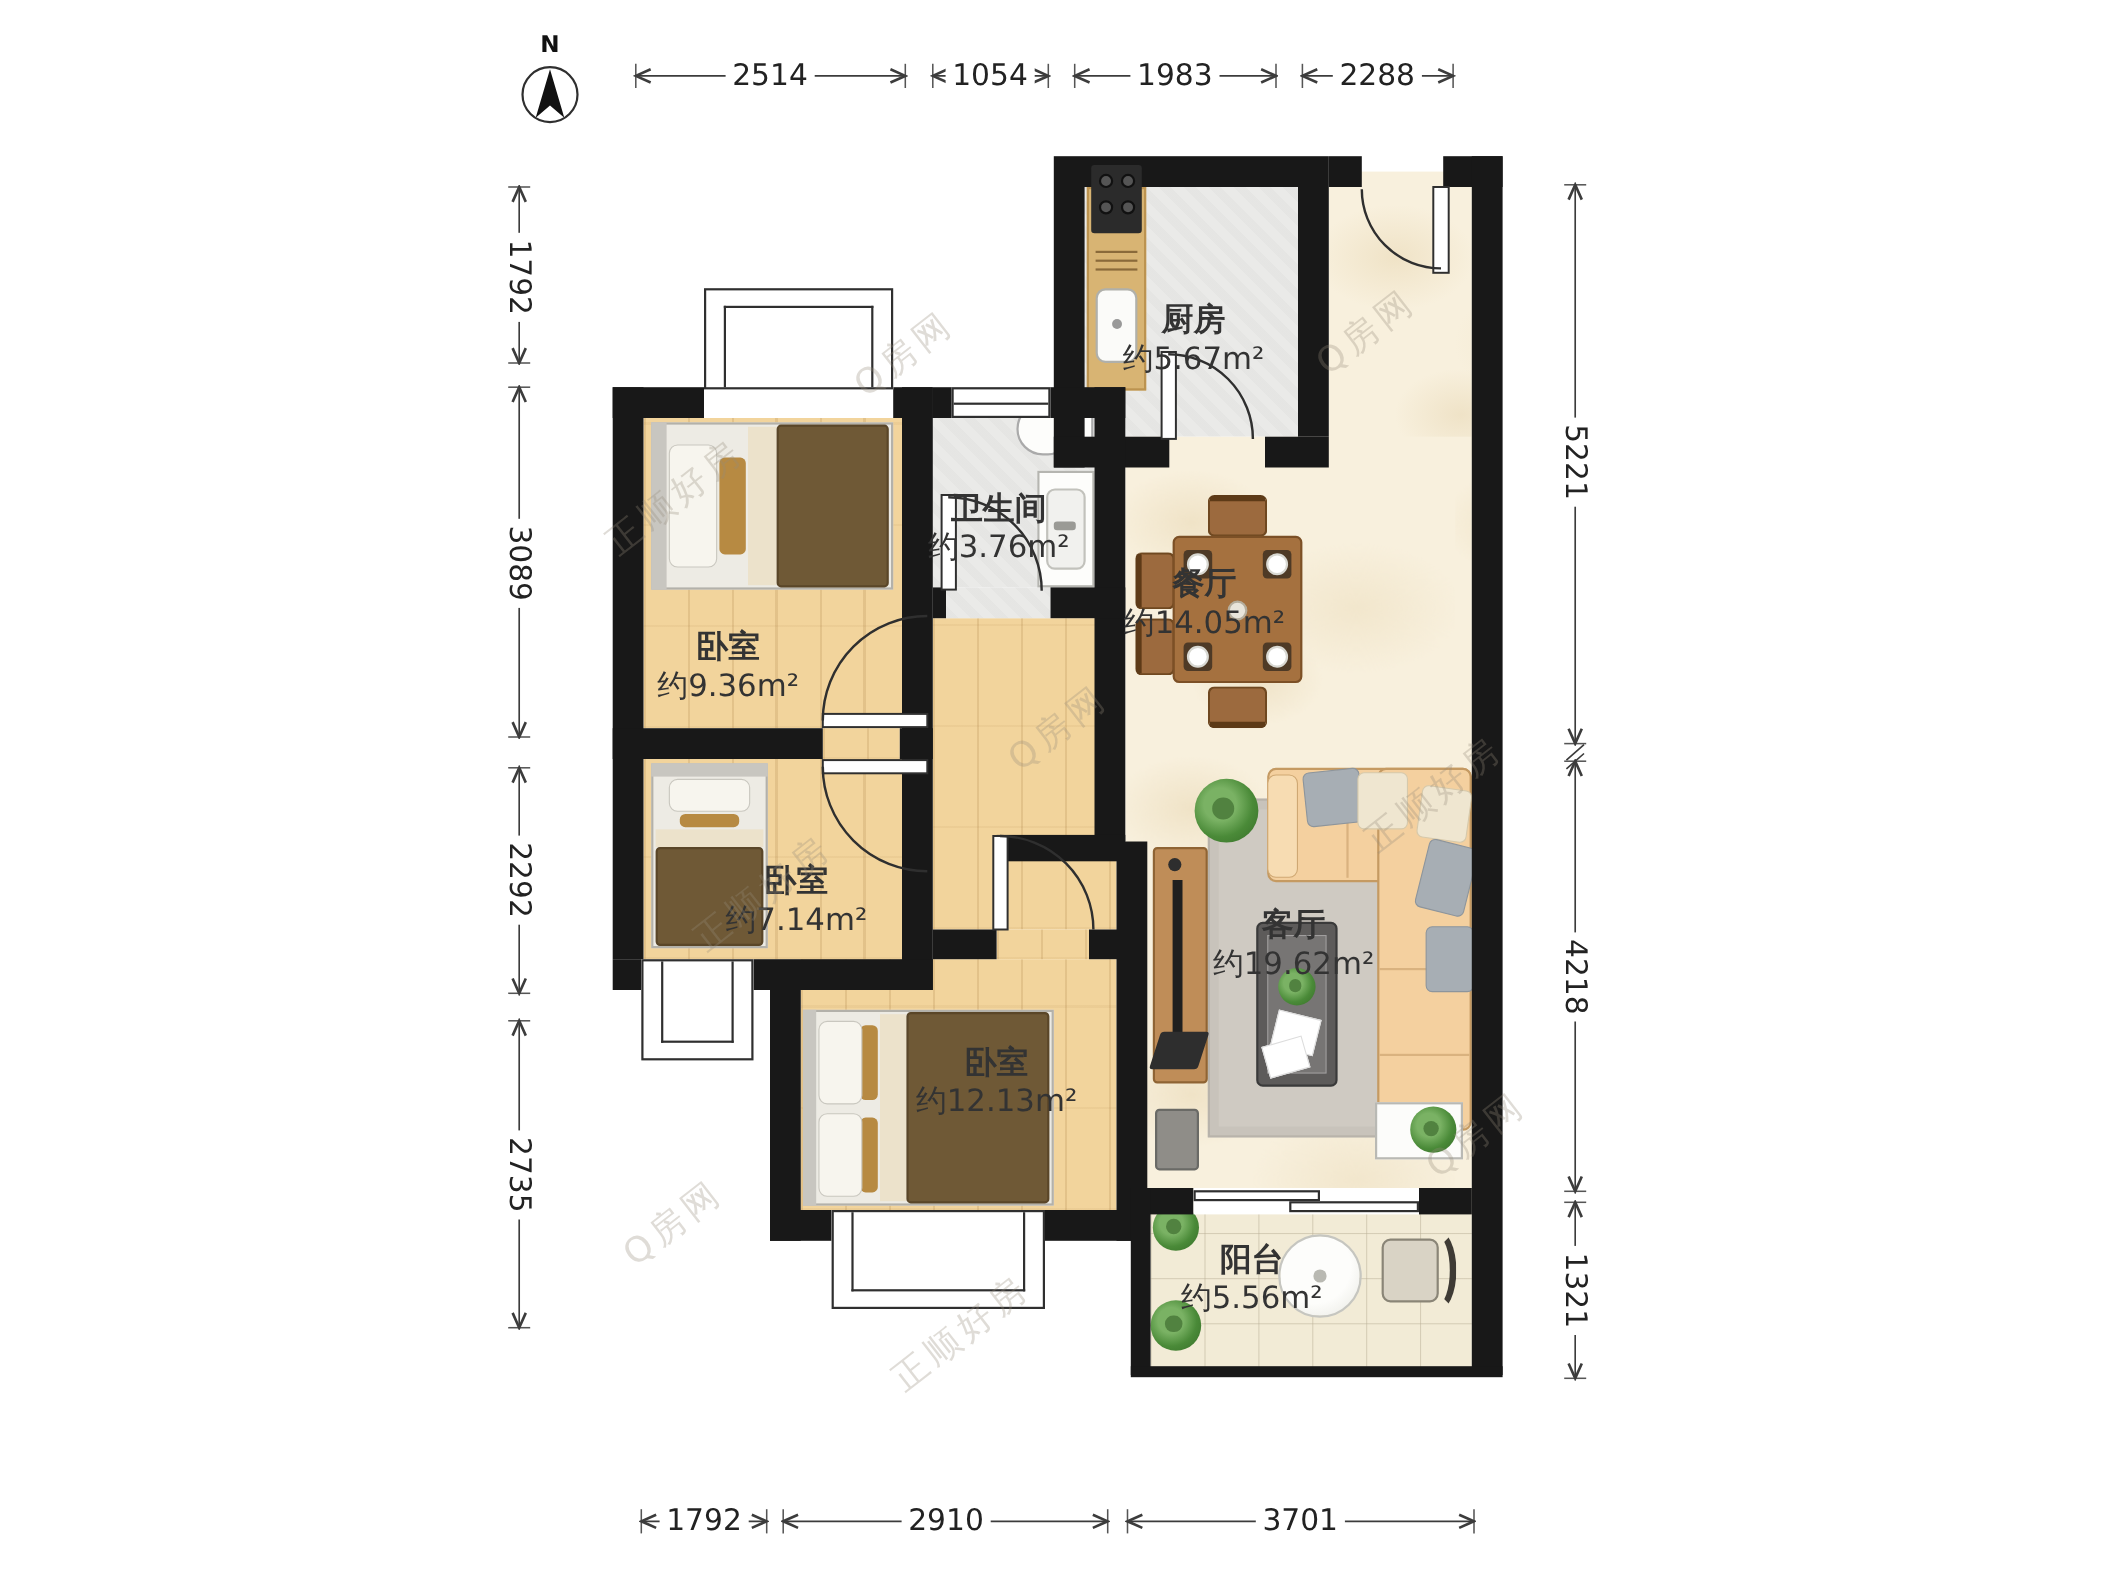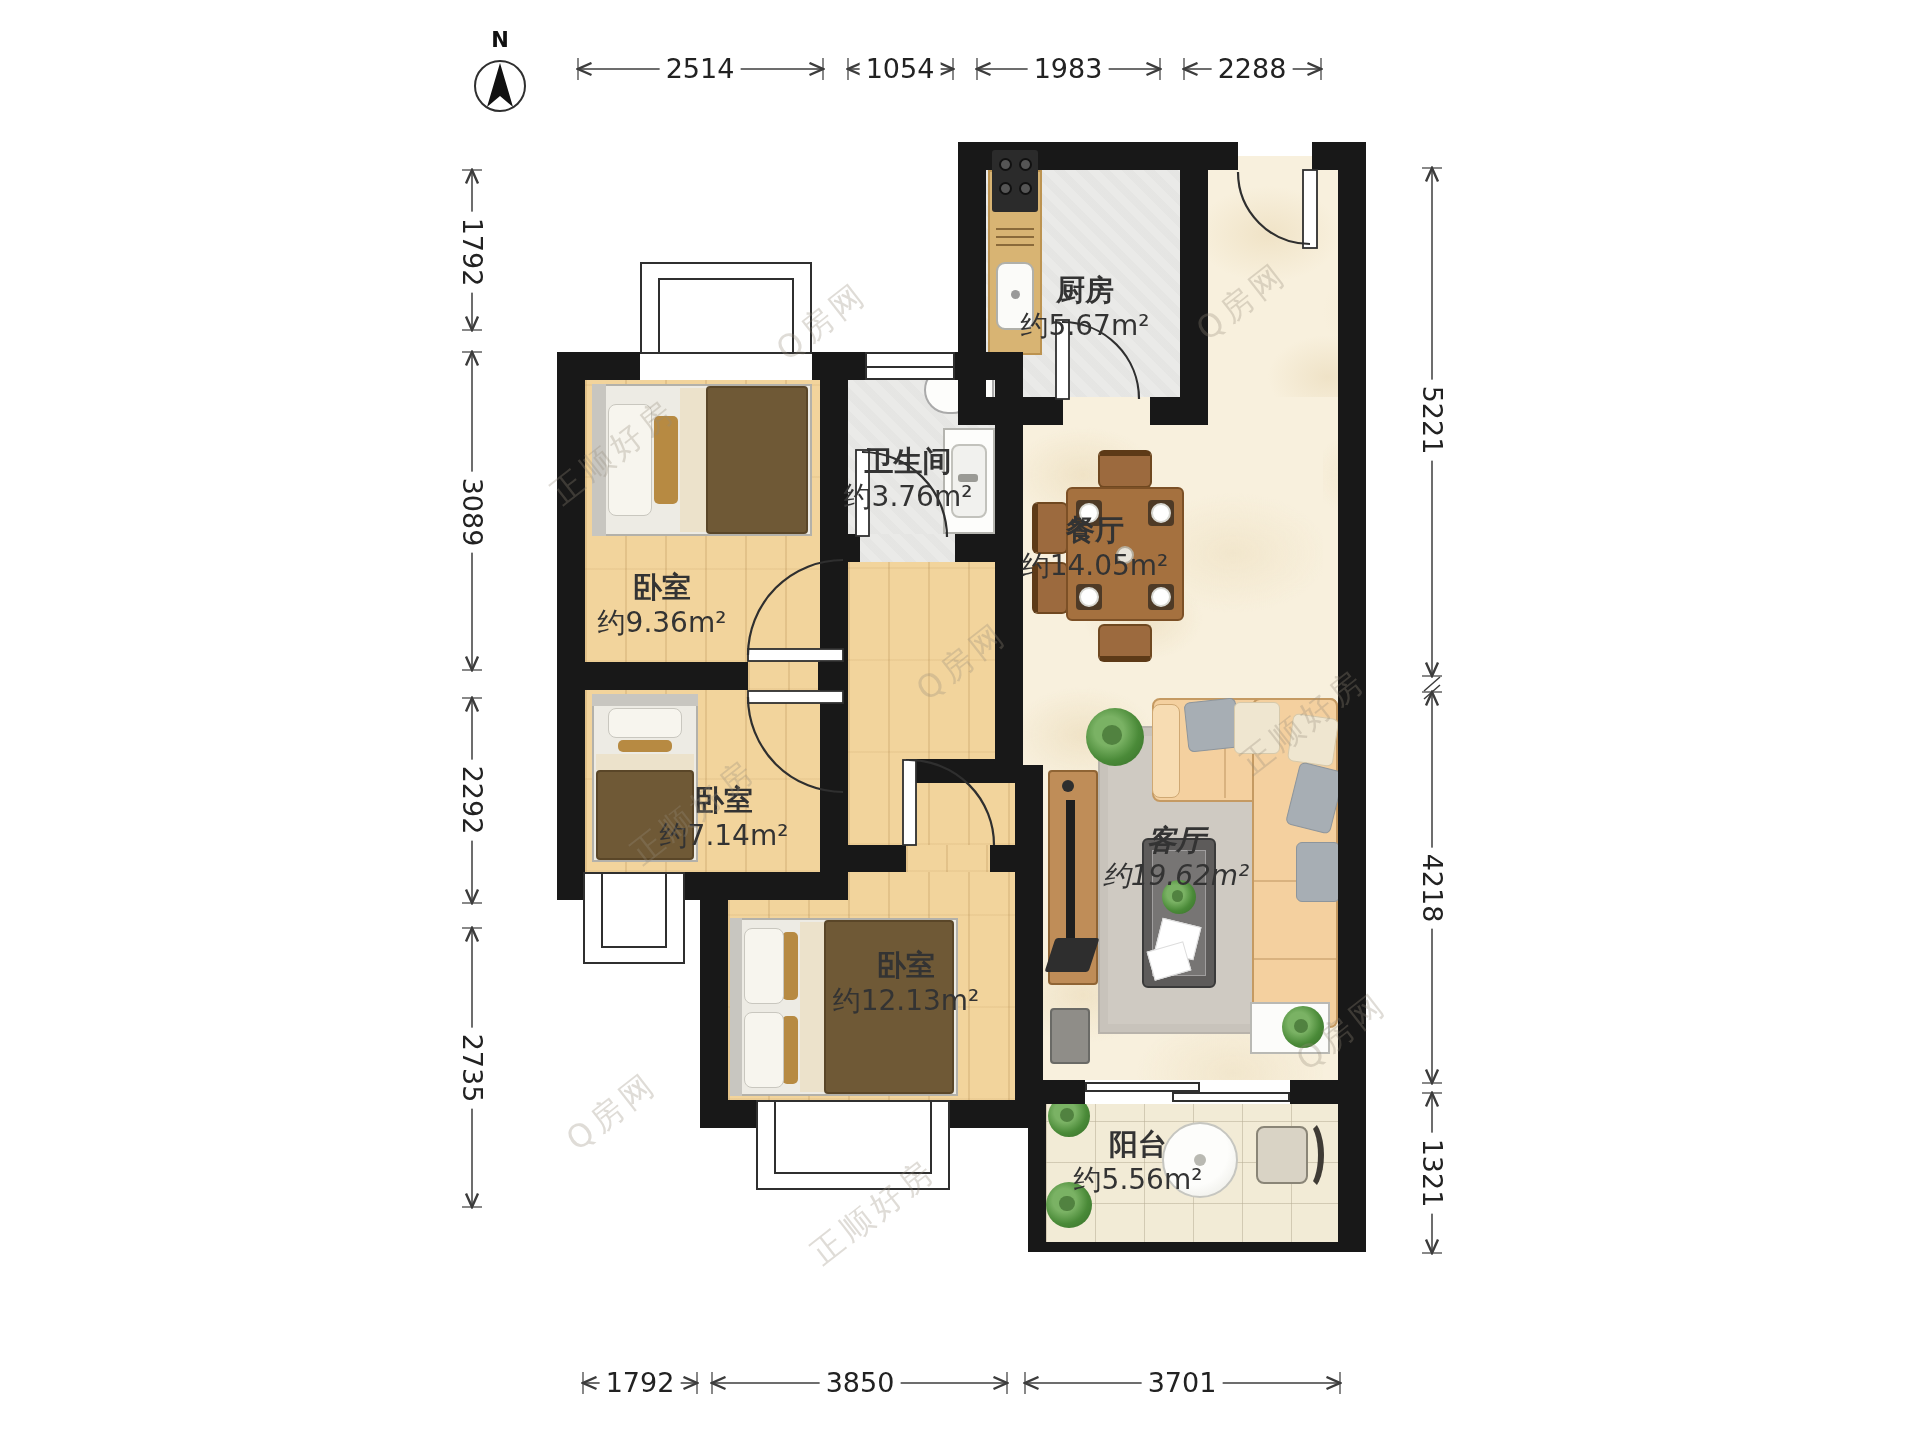--- a/index.html
+++ b/index.html
@@ -308,42 +308,42 @@
     <div class="rarea">约9.36m²</div>
   </div>
   <div class="room-label" style="left:724px;top:818px;">
     <div class="rname">卧室</div>
     <div class="rarea">约7.14m²</div>
   </div>
   <div class="room-label" style="left:906px;top:983px;">
     <div class="rname">卧室</div>
     <div class="rarea">约12.13m²</div>
   </div>
-  <div class="room-label" style="left:1176px;top:858px;font-style:italic;">
+  <div class="room-label" style="left:1176px;top:858px;">
     <div class="rname">客厅</div>
     <div class="rarea">约19.62m²</div>
   </div>
   <div class="room-label" style="left:1138px;top:1162px;">
     <div class="rname">阳台</div>
     <div class="rarea">约5.56m²</div>
   </div>
 
   <div class="dim" style="left:700px;top:69px;">2514</div>
   <div class="dim" style="left:900px;top:69px;">1054</div>
   <div class="dim" style="left:1068px;top:69px;text-align:center;">1983</div>
   <div class="dim" style="left:1252px;top:69px;">2288</div>
   <div class="dim vert" style="left:472px;top:252px;">1792</div>
   <div class="dim vert" style="left:472px;top:512px;">3089</div>
   <div class="dim vert" style="left:472px;top:800px;">2292</div>
   <div class="dim vert" style="left:472px;top:1068px;">2735</div>
   <div class="dim vert" style="left:1432px;top:420px;">5221</div>
   <div class="dim vert" style="left:1432px;top:888px;">4218</div>
   <div class="dim vert" style="left:1432px;top:1173px;">1321</div>
   <div class="dim" style="left:640px;top:1383px;">1792</div>
-  <div class="dim" style="left:860px;top:1383px;">3850</div>
+  <div class="dim" style="left:860px;top:1383px;">2910</div>
   <div class="dim" style="left:1182px;top:1383px;">3701</div>
 
   <div class="wm" style="left:540px;top:430px;">正顺好房</div>
   <div class="wm" style="left:770px;top:300px;">Q房网</div>
   <div class="wm" style="left:1190px;top:280px;">Q房网</div>
   <div class="wm" style="left:620px;top:790px;">正顺好房</div>
   <div class="wm" style="left:910px;top:640px;">Q房网</div>
   <div class="wm" style="left:1230px;top:700px;">正顺好房</div>
   <div class="wm" style="left:1290px;top:1010px;">Q房网</div>
   <div class="wm" style="left:800px;top:1190px;">正顺好房</div>

